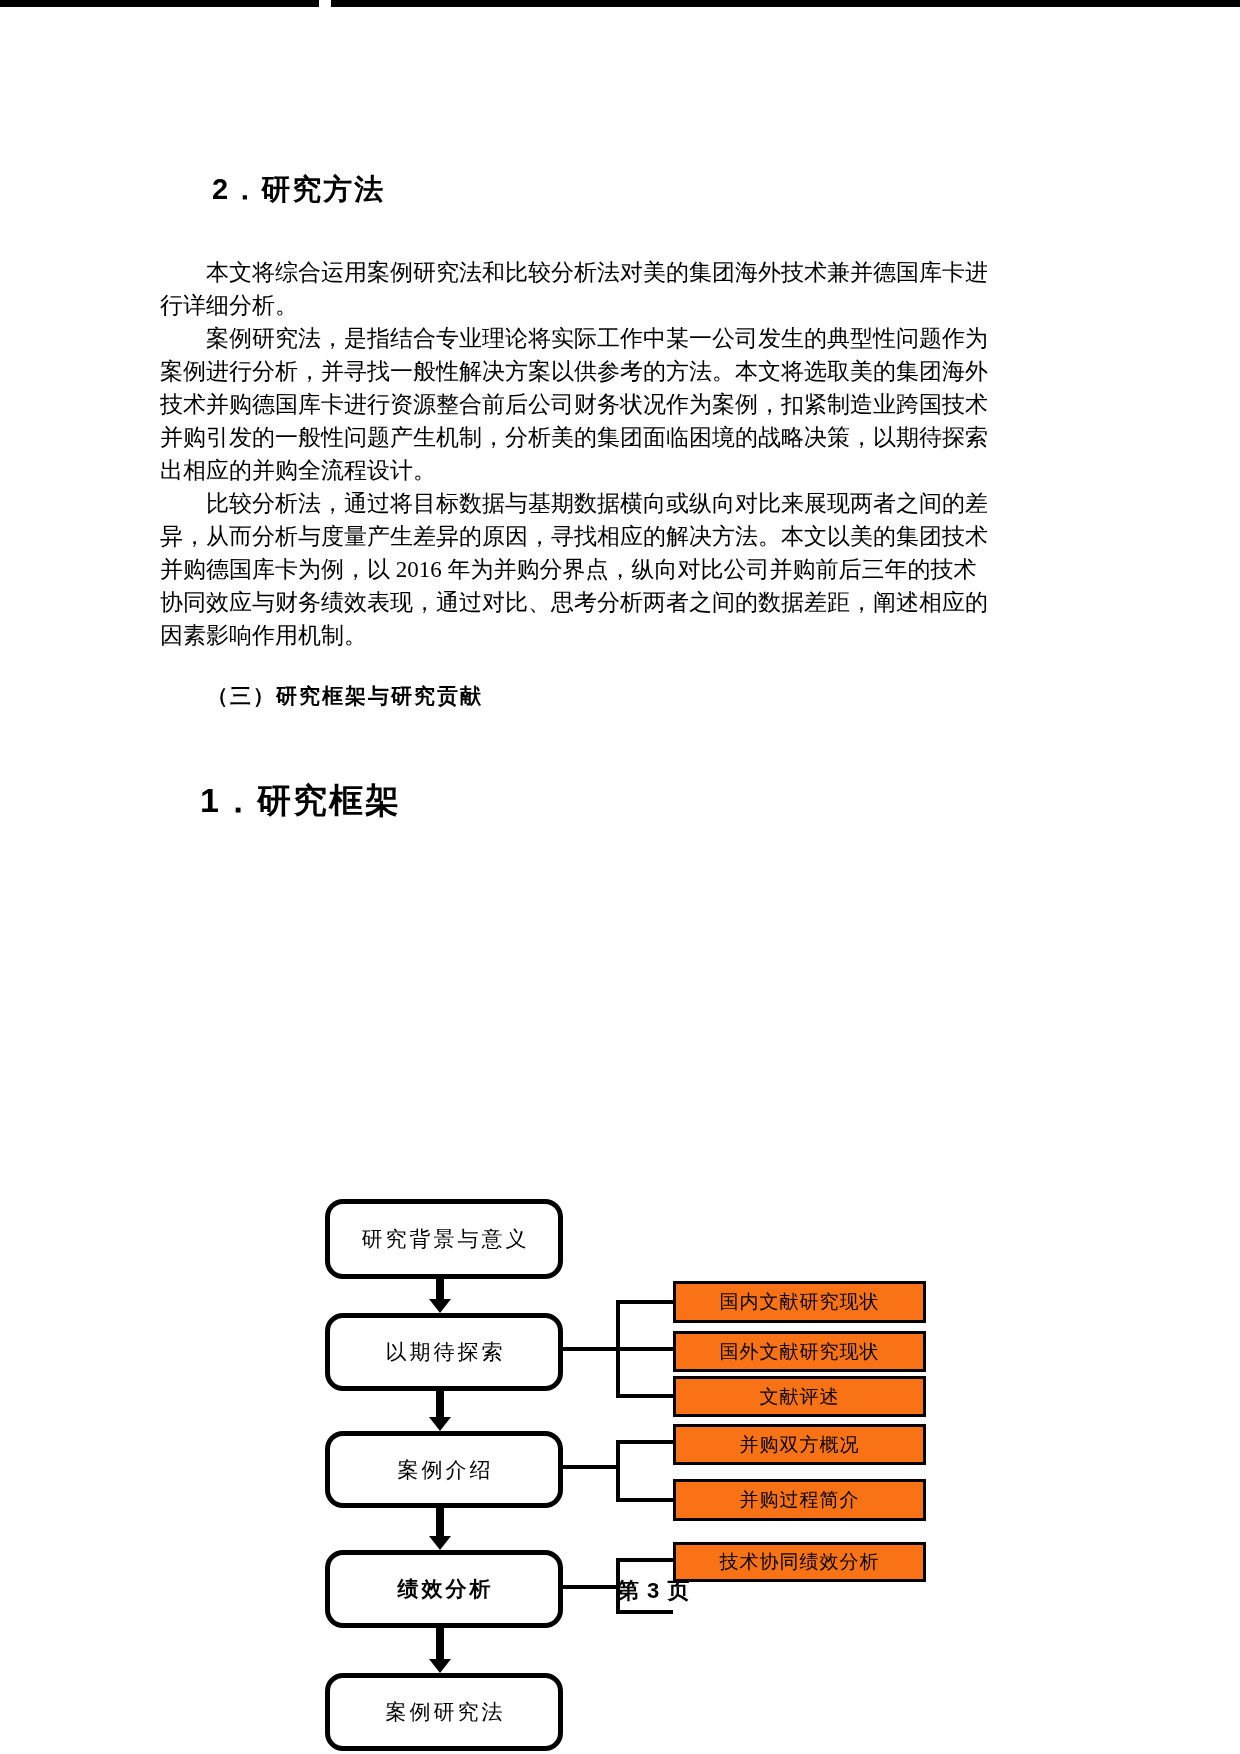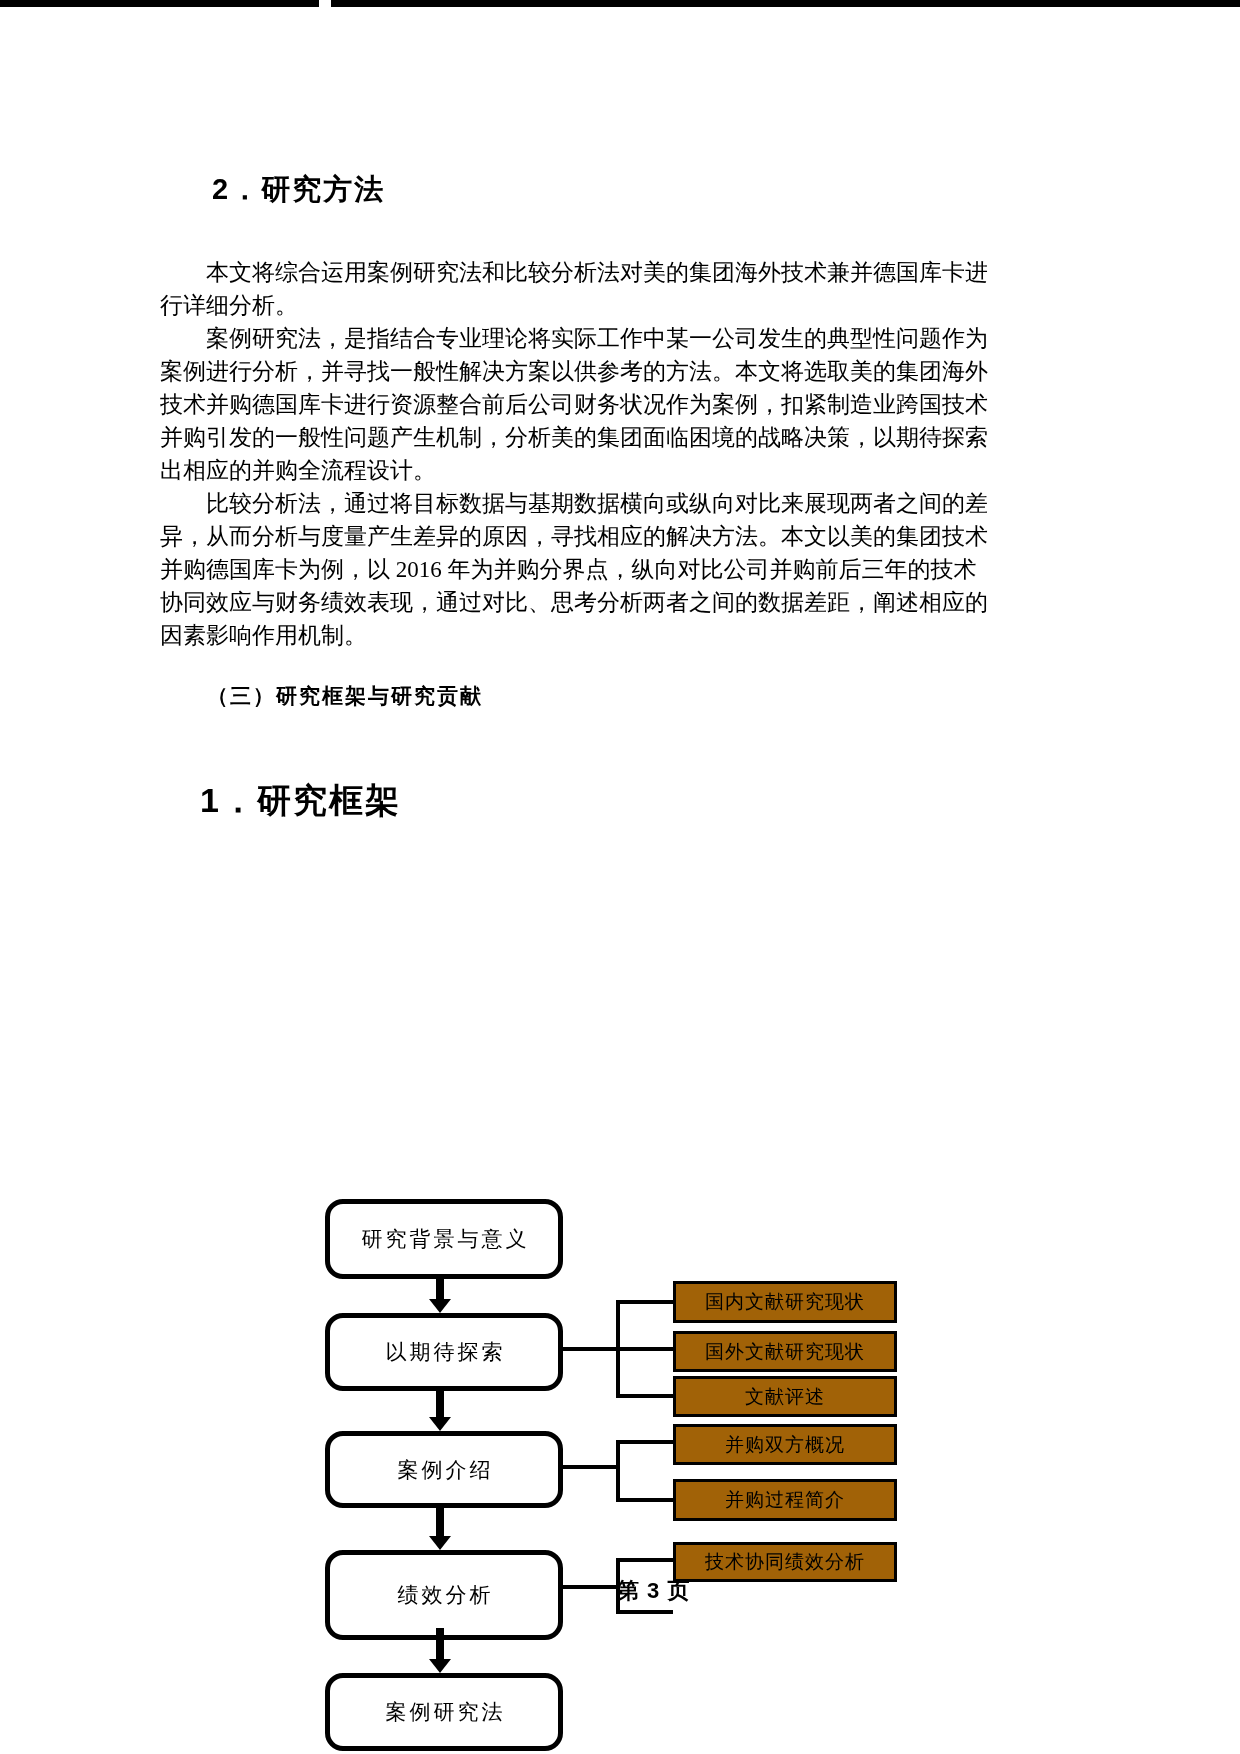--- a/index.html
+++ b/index.html
@@ -49,26 +49,26 @@
     left:325px; width:238px;
     border:5px solid #000; border-radius:18px;
     box-sizing:border-box;
     display:flex; align-items:center; justify-content:center;
     font-size:21px; letter-spacing:3px;
     background:#fff;
     text-indent:3px; 
   }
   .sidebox {
     position:absolute;
-    left:673px; width:224px;
+    left:673px; width:253px;
     border:3px solid #000;
     box-sizing:border-box;
     display:flex; align-items:center; justify-content:center;
     font-size:19px; letter-spacing:1px;
-    background:#a16207;
+    background:#f97316;
   }
   .line { position:absolute; background:#000; }
 
   .arrow { position:absolute; left:429px; width:22px; }
   .arrow .shaft {
     position:absolute; left:7px; top:0; width:8px; height:calc(100% - 14px);
     background:#000;
   }
   .arrow .head {
     position:absolute; left:0; bottom:0;
@@ -112,21 +112,21 @@
 
   <div class="h-hei h-section">（三）研究框架与研究贡献</div>
 
   <div class="h-hei h-framework">1．研究框架</div>
 
   <div class="flowchart">
 
     <div class="mainbox" style="top:1158px;height:80px;">研究背景与意义</div>
     <div class="mainbox" style="top:1272px;height:78px;">以期待探索</div>
     <div class="mainbox" style="top:1390px;height:77px;">案例介绍</div>
-    <div class="mainbox" style="top:1509px;height:90px;">绩效分析</div>
+    <div class="mainbox" style="top:1509px;height:78px;font-weight:bold;">绩效分析</div>
     <div class="mainbox" style="top:1632px;height:78px;">案例研究法</div>
 
     <div class="arrow" style="top:1238px;height:34px;">
       <div class="shaft"></div>
         <div class="head"></div>
       </div>
     <div class="arrow" style="top:1350px;height:40px;">
       <div class="shaft"></div>
         <div class="head"></div>
       </div>

